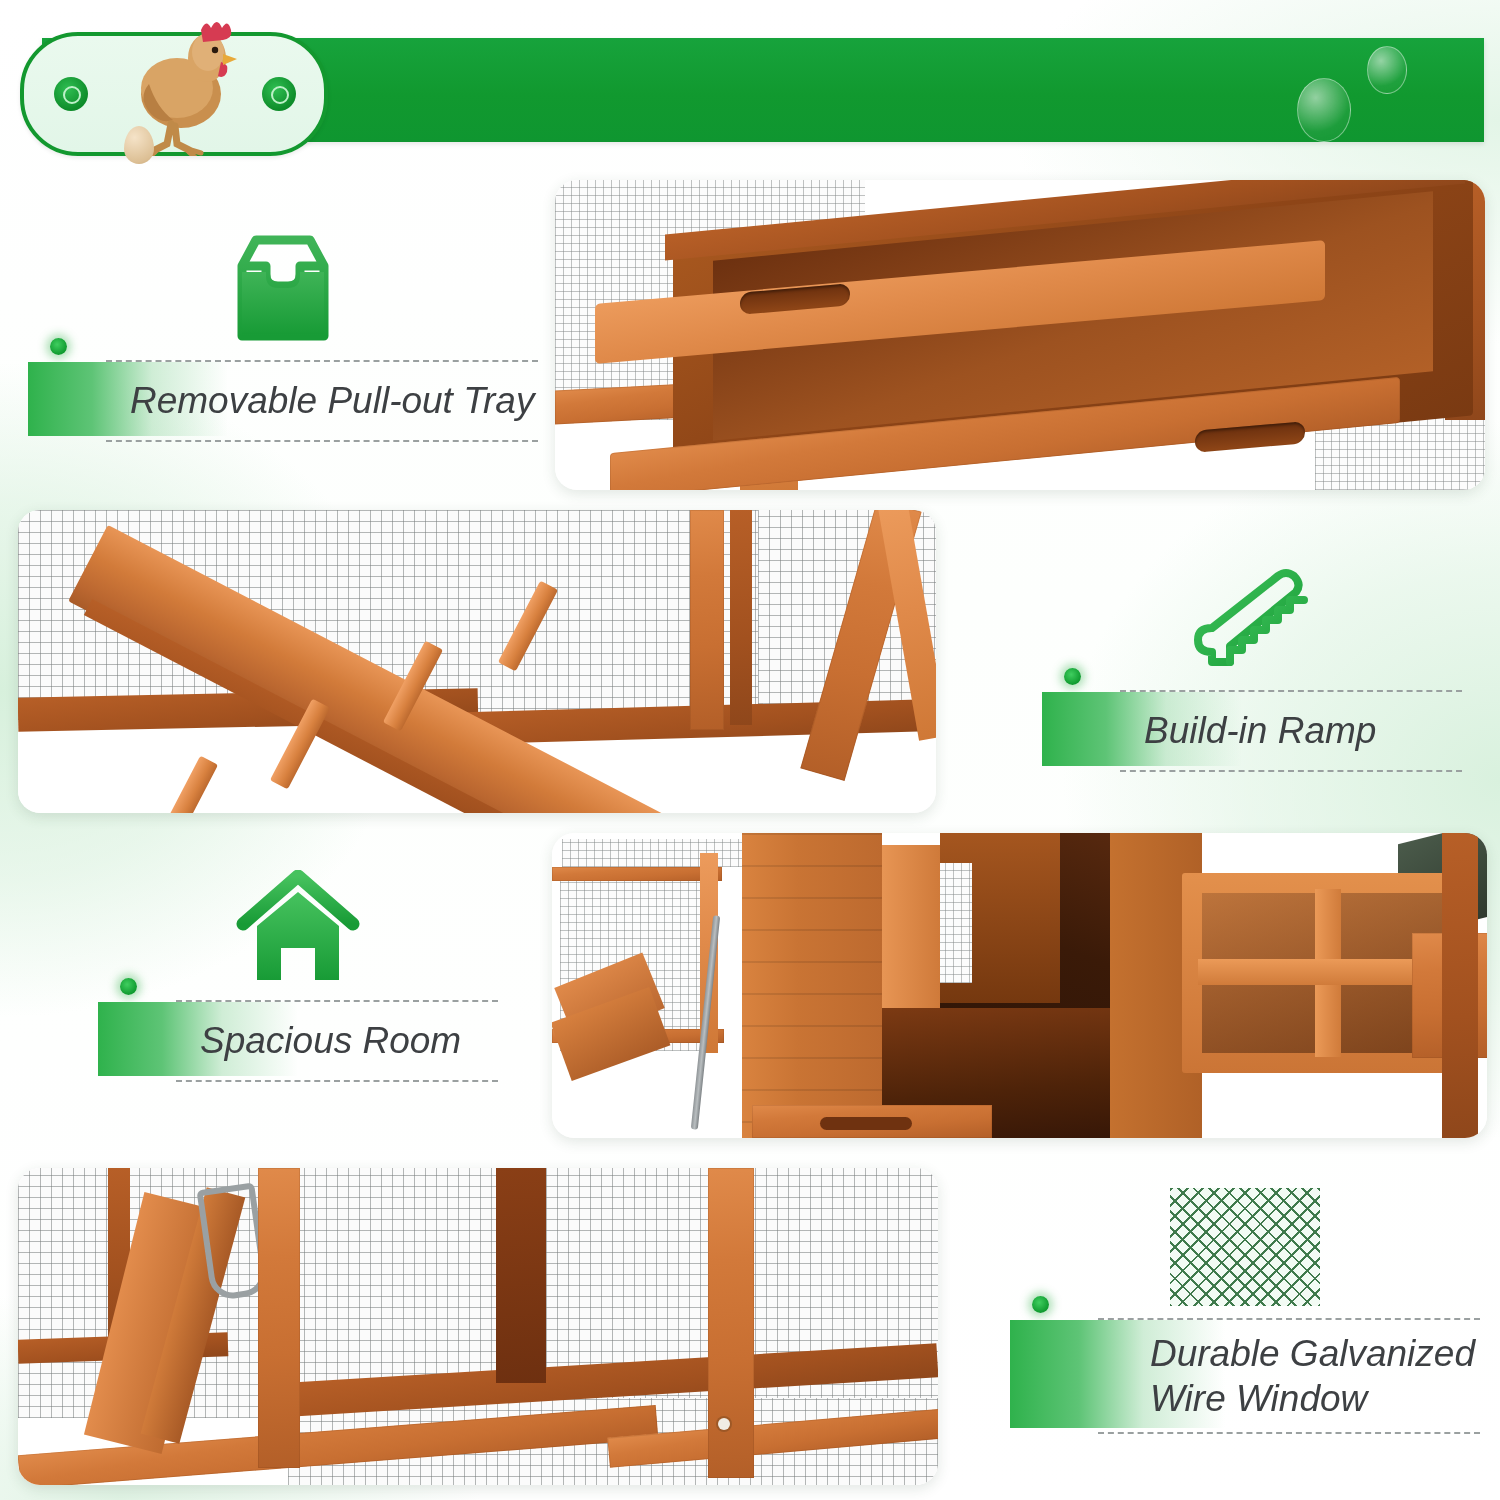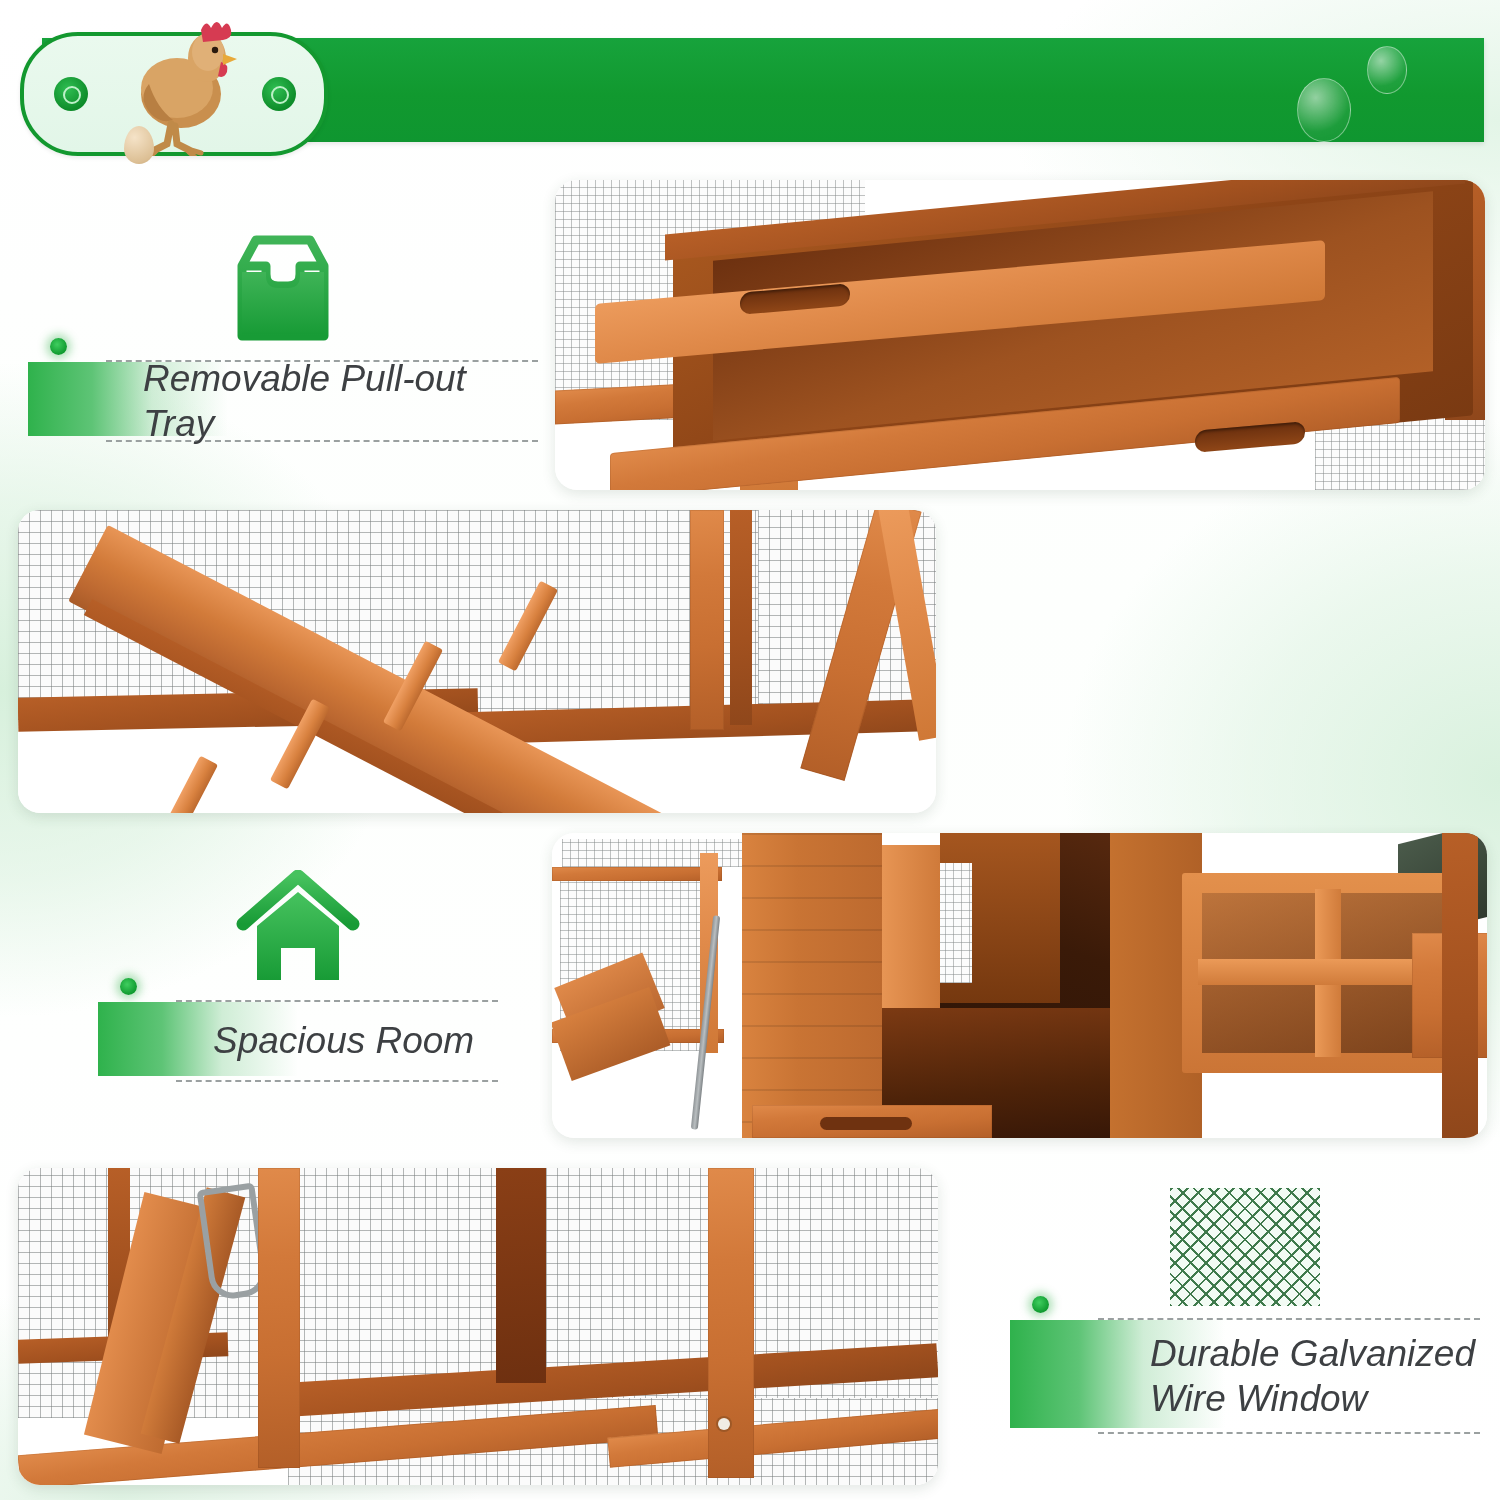--- a/index.html
+++ b/index.html
@@ -312,21 +312,21 @@
     background:linear-gradient(90deg,#2fb24c 0%,#5ec476 32%,rgba(150,215,165,0.45) 62%,rgba(255,255,255,0) 100%);
   }
   .f4 .gradbar{height:108px;width:215px;}
   .dashbox{
     position:absolute;left:78px;top:4px;right:0;height:78px;
     border-top:2px dashed #9aa0a0;border-bottom:2px dashed #9aa0a0;
     display:flex;align-items:center;
   }
   .f4 .dashbox{height:112px;left:88px;}
   .label-text{
-    position:relative;margin-left:37px;
+    position:relative;margin-left:24px;
     color:#3d4043;font-style:italic;font-size:37px;line-height:1.22;
     white-space:pre-line;
   }
   .f4 .label-text{margin-left:52px;font-size:37px;}
 
   
   .mesh-icon{
     width:150px;height:118px;
     background-color:#f2fbf4;
     background-image:
@@ -473,20 +473,41 @@
     </div>
     <div class="label-row">
       <div class="dot"></div>
       <div class="gradbar"></div>
       <div class="dashbox">
         <span class="label-text">Removable Pull-out Tray</span>
       </div>
     </div>
   </div>
 
+  <div class="feature f2">
+    <div class="icon-wrap">
+      <svg width="140" height="112" viewBox="0 0 140 112">
+        <defs>
+          <linearGradient id="g2" x1="0" y1="0" x2="1" y2="1">
+            <stop offset="0%" stop-color="#3fc45c"></stop>
+              <stop offset="100%" stop-color="#189b36"></stop>
+          </linearGradient>
+        </defs>
+        <path d="M30 96 L30 86 Q16 86 16 74 Q16 62 30 62 L96 10 Q104 4 112 10 Q120 18 114 26 L48 80 L48 96 Z" fill="none" stroke="url(#g2)" stroke-width="8" stroke-linejoin="round" stroke-linecap="round"></path>
+        <path d="M48 96 L48 84 L60 84 L60 74 L72 74 L72 64 L84 64 L84 54 L96 54 L96 44 L108 44 L108 34 L122 34" fill="none" stroke="url(#g2)" stroke-width="8" stroke-linejoin="round" stroke-linecap="round"></path>
+      </svg>
+    </div>
+    <div class="label-row">
+      <div class="dot"></div>
+      <div class="gradbar"></div>
+      <div class="dashbox">
+        <span class="label-text">Build-in Ramp</span>
+      </div>
+    </div>
+  </div>
 
   <div class="feature f4">
     <div class="icon-wrap">
       <div class="mesh-icon"></div>
     </div>
     <div class="label-row">
       <div class="dot"></div>
       <div class="gradbar"></div>
       <div class="dashbox">
         <span class="label-text">Durable Galvanized

